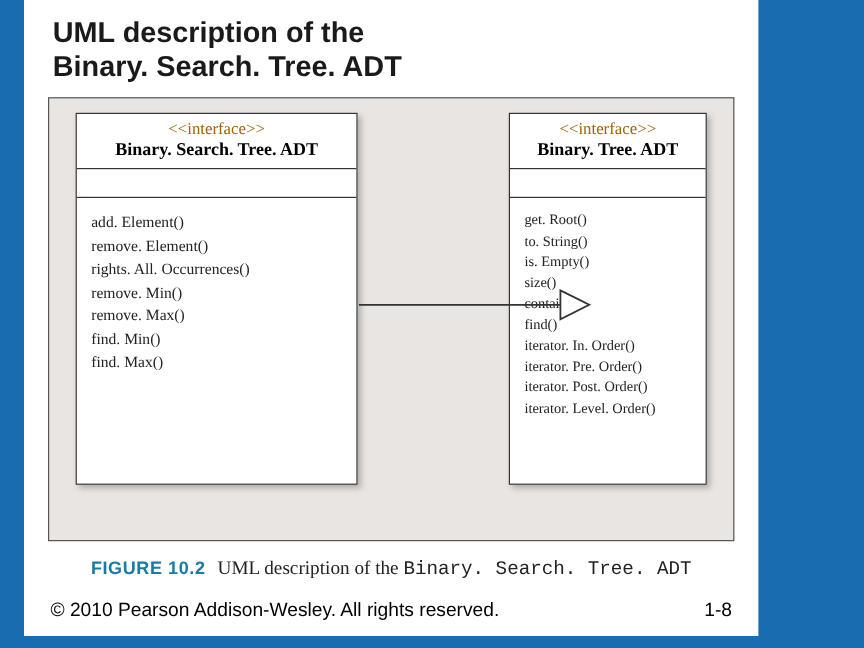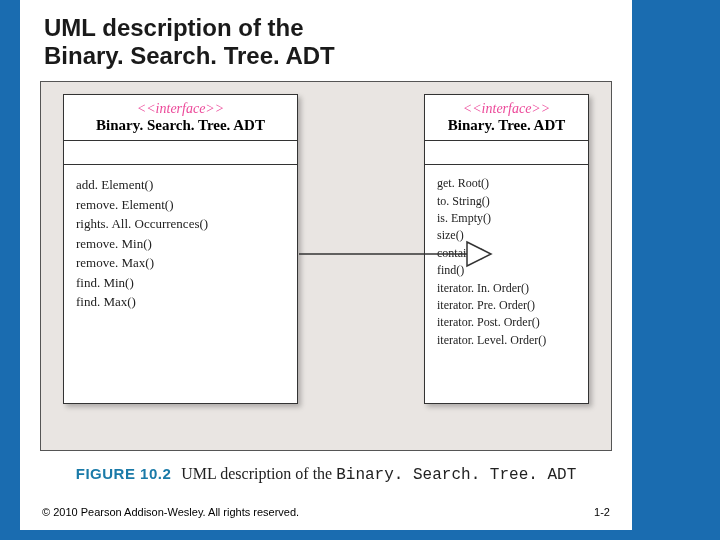--- a/index.html
+++ b/index.html
@@ -37,21 +37,21 @@
     font-family: "Times New Roman", serif;
   }
   .uml-left { left: 22px; top: 12px; width: 235px; height: 310px; }
   .uml-right { right: 22px; top: 12px; width: 165px; height: 310px; }
   .uml-compartment {
     border-bottom: 1px solid #333;
     padding: 6px 10px;
   }
   .uml-compartment:last-child { border-bottom: none; }
   .uml-head { text-align: center; }
-  .stereo { color: #ec4899; font-size: 14px; font-style: italic; }
+  .stereo { color: #a16207; font-size: 14px; }
   .cls-name { font-weight: bold; font-size: 15px; }
   .uml-empty { height: 24px; }
   .uml-ops { font-size: 13px; line-height: 1.5; color: #222; padding: 10px 12px 12px 12px; }
   .uml-ops-small { font-size: 12px; line-height: 1.45; }
   .arrow {
     position: absolute;
     pointer-events: none;
   }
   .caption {
     margin: 14px 20px 0 20px;
@@ -62,21 +62,21 @@
     align-items: baseline;
     gap: 10px;
     justify-content: center;
   }
   .caption .fignum { color: #1a7aa8; font-weight: bold; font-family: Liberation Sans, sans-serif; font-size: 15px; letter-spacing: 0.5px; }
   .caption .mono { font-family: "Courier New", monospace; }
   .footer {
     position: absolute;
     left: 22px; bottom: 12px; right: 22px;
     display: flex; justify-content: space-between;
-    font-size: 11px; color: #000;
+    font-size: 16px; color: #000;
   }
 </style>
 </head>
 <body>
 
 <div class="slide">
 
   <div class="title">
     <span>UML description of the</span><br>
     <span>Binary. Search. Tree. ADT</span>
@@ -131,16 +131,16 @@
   <div class="caption">
     <span class="fignum">FIGURE 10.2</span>
     <span>
       <span>UML description of the</span>
       <span class="mono">Binary. Search. Tree. ADT</span>
     </span>
   </div>
 
   <div class="footer">
     <span>© 2010 Pearson Addison-Wesley. All rights reserved.</span>
-    <span>1-2</span>
+    <span>1-8</span>
   </div>
 
 </div>
 
 </body></html>

